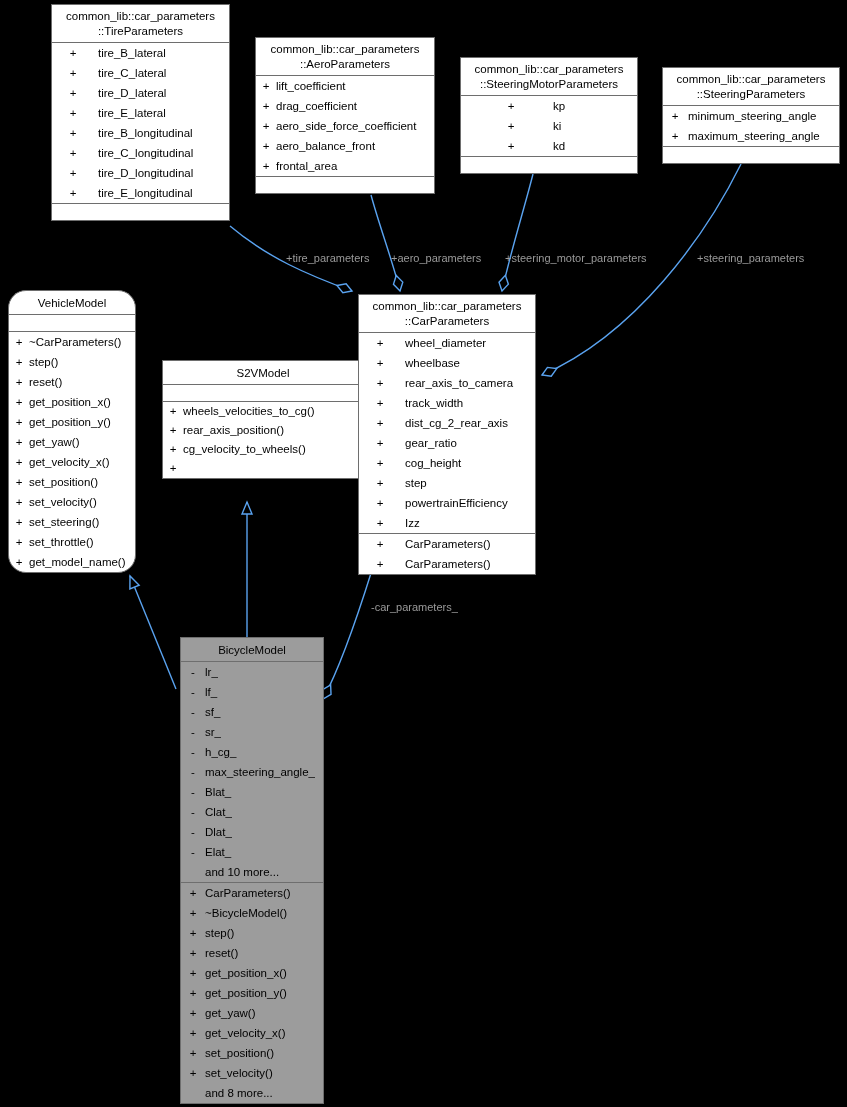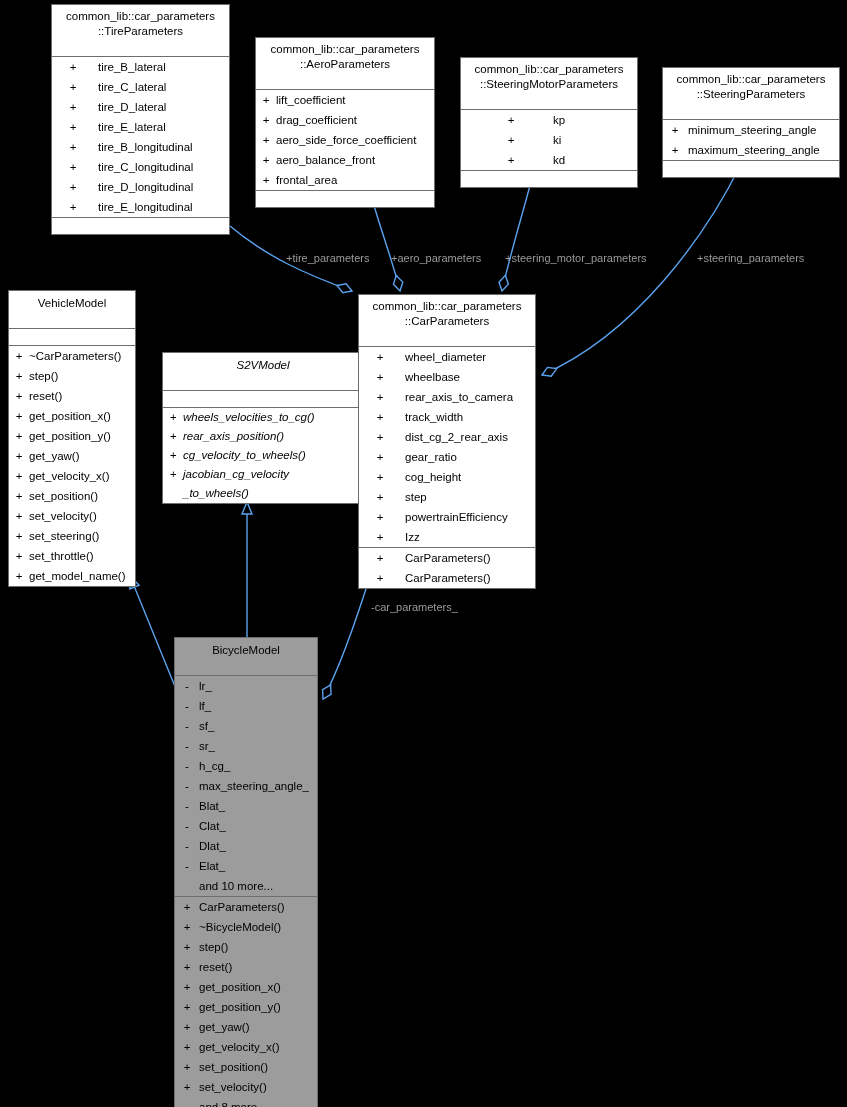--- a/index.html
+++ b/index.html
@@ -16,21 +16,21 @@
     font-family:"Liberation Sans", sans-serif;
   }
   .node {
     position:absolute; box-sizing:border-box;
     background:var(--node_bg,#fff); border:1px solid var(--node_border,#6e6e6e);
     color:#000; font-size:11.5px;
   }
   .node.highlight { background:var(--highlight_bg,#9c9c9c); }
   .title {
     text-align:center; white-space:pre-line; line-height:15px;
-    padding:4px 3px 17px; border-bottom:1px solid var(--node_border,#6e6e6e);
+    padding:4px 3px 3px; border-bottom:1px solid var(--node_border,#6e6e6e);
   }
   .title.one-line { line-height:16px; }
   .sec { min-height:6px; }
   .sec ~ .sec { border-top:1px solid var(--node_border,#6e6e6e); }
   .sec.empty { height:16px; }
   .mrow { display:flex; gap:6px; padding:0 6px; line-height:20px; align-items:flex-start; }
   .vis { flex:none; width:8px; text-align:center; }
   .mname { white-space:pre-line; }
   .node-tire .mrow, .node-car .mrow { padding-left:17px; gap:21px; }
   .node-steering-motor .mrow { padding-left:46px; gap:38px; }
@@ -165,21 +165,21 @@
           <span class="mname">minimum_steering_angle</span>
         </div>
         <div class="mrow">
           <span class="vis">+</span>
           <span class="mname">maximum_steering_angle</span>
         </div>
       </div>
     <div class="sec empty"></div>
   </div>
 
-  <div class="node node-vehicle" style="left:8px; top:290px; width:128px;">
+  <div class="node node-vehicle" style="left:8px; top:290px; width:128px;border-radius:18px;">
     <div class="title one-line">VehicleModel</div>
     <div class="sec empty"></div>
     <div class="sec">
         <div class="mrow">
           <span class="vis">+</span>
           <span class="mname">~CarParameters()</span>
         </div>
         <div class="mrow">
           <span class="vis">+</span>
           <span class="mname">step()</span>
@@ -220,40 +220,38 @@
           <span class="vis">+</span>
           <span class="mname">set_throttle()</span>
         </div>
         <div class="mrow">
           <span class="vis">+</span>
           <span class="mname">get_model_name()</span>
         </div>
       </div>
   </div>
 
-  <div class="node node-s2v" style="left:162px; top:352px; width:202px;font-style:italic;">
+  <div class="node node-s2v" style="left:162px; top:360px; width:202px;">
     <div class="title one-line">S2VModel</div>
     <div class="sec empty"></div>
     <div class="sec">
         <div class="mrow">
           <span class="vis">+</span>
           <span class="mname">wheels_velocities_to_cg()</span>
         </div>
         <div class="mrow">
           <span class="vis">+</span>
           <span class="mname">rear_axis_position()</span>
         </div>
         <div class="mrow">
           <span class="vis">+</span>
           <span class="mname">cg_velocity_to_wheels()</span>
         </div>
         <div class="mrow">
           <span class="vis">+</span>
-          <span class="mname">jacobian_cg_velocity
-_to_wheels()</span>
         </div>
       </div>
   </div>
 
   <div class="node node-car" style="left:358px; top:294px; width:178px;">
     <div class="title">common_lib::car_parameters
 ::CarParameters</div>
     <div class="sec">
         <div class="mrow">
           <span class="vis">+</span>
@@ -301,21 +299,21 @@
           <span class="vis">+</span>
           <span class="mname">CarParameters()</span>
         </div>
         <div class="mrow">
           <span class="vis">+</span>
           <span class="mname">CarParameters()</span>
         </div>
       </div>
   </div>
 
-  <div class="node node-bicycle highlight" style="left:174px; top:637px; width:144px;">
+  <div class="node node-bicycle highlight" style="left:180px; top:637px; width:144px;">
     <div class="title one-line">BicycleModel</div>
     <div class="sec">
         <div class="mrow">
           <span class="vis">-</span>
           <span class="mname">lr_</span>
         </div>
         <div class="mrow">
           <span class="vis">-</span>
           <span class="mname">lf_</span>
         </div>

